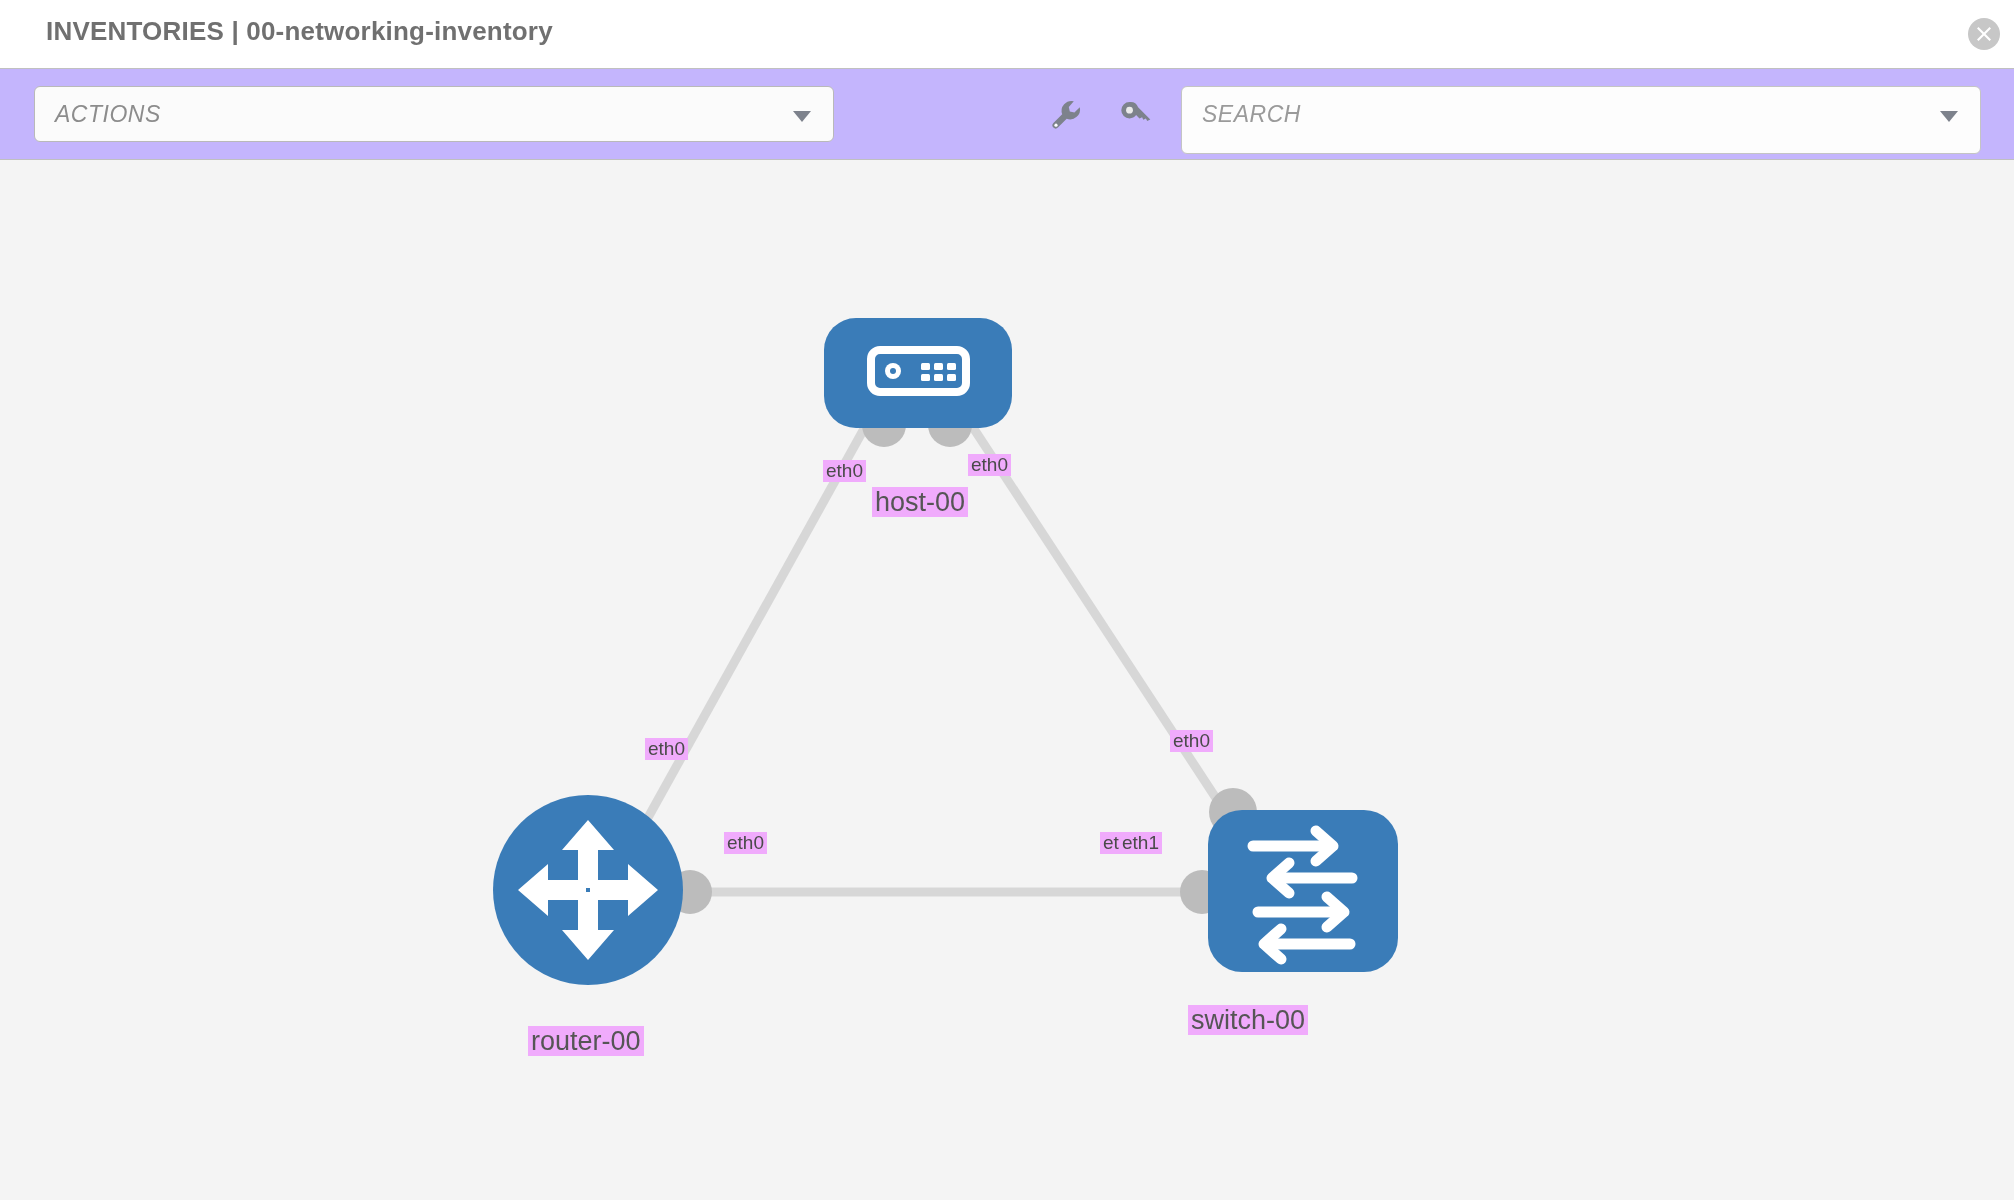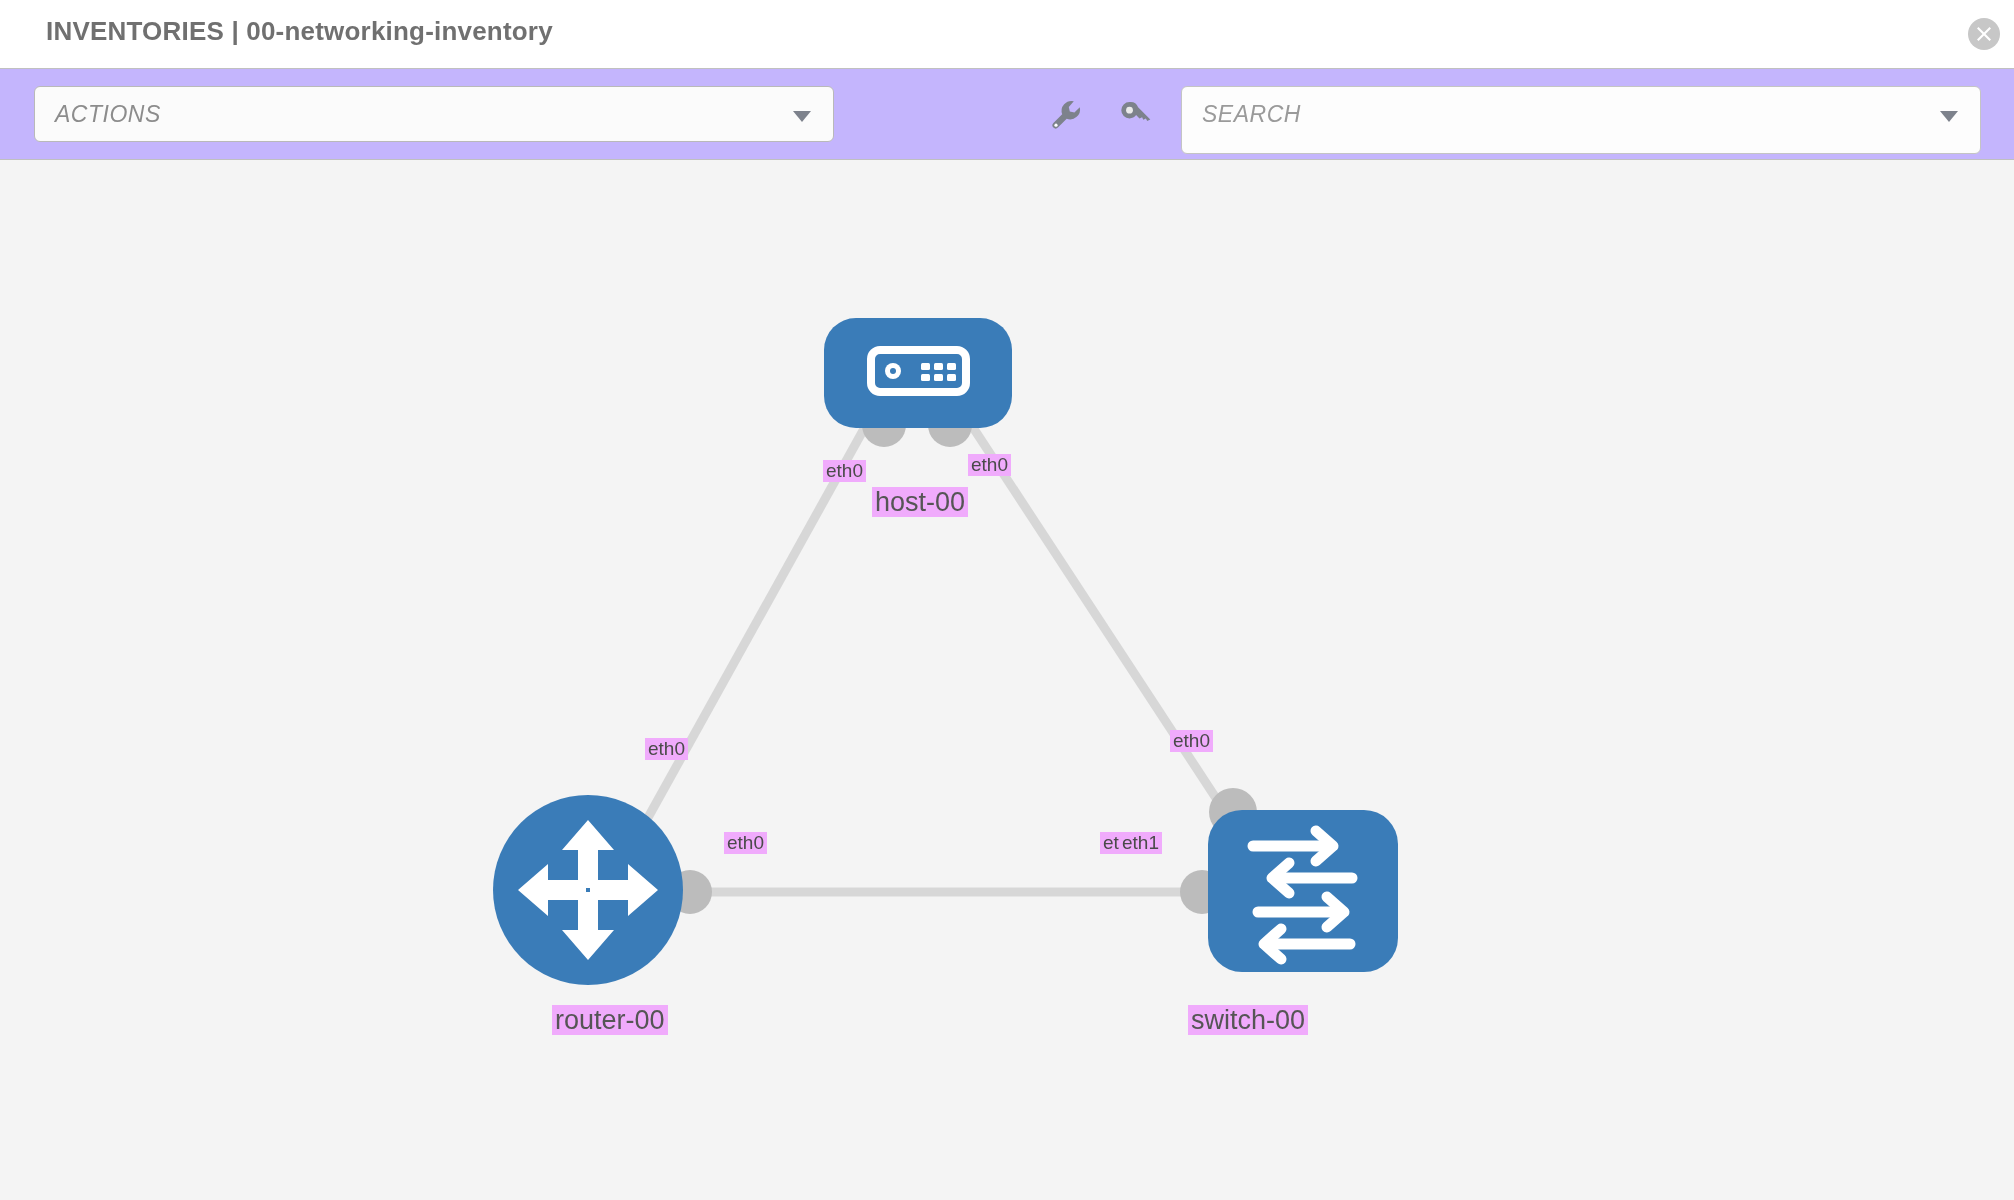--- a/index.html
+++ b/index.html
@@ -214,21 +214,21 @@
           <path d="M1258 752 h84"></path>
           <path d="M1327 737 l17 15 l-17 15"></path>
 
           <path d="M1350 784 h-84"></path>
           <path d="M1281 769 l-17 15 l17 15"></path>
         </g>
       </g>
     </svg>
 
     <div class="nlabel node" style="left:872px; top:286px;margin-top:41px;">host-00</div>
-    <div class="nlabel node" style="left:528px; top:845px;margin-left:24px;">router-00</div>
+    <div class="nlabel node" style="left:528px; top:866px;">router-00</div>
     <div class="nlabel node" style="left:1188px; top:845px;">switch-00</div>
 
     <div class="nlabel iface" style="left:823px; top:300px;">eth0</div>
     <div class="nlabel iface" style="left:968px; top:294px;">eth0</div>
     <div class="nlabel iface" style="left:645px; top:578px;">eth0</div>
     <div class="nlabel iface" style="left:1170px; top:570px;">eth0</div>
     <div class="nlabel iface" style="left:724px; top:672px;">eth0</div>
     <div class="nlabel iface" style="left:1100px; top:672px;">eth0</div>
     <div class="nlabel iface" style="left:1119px; top:672px;">eth1</div>
 

